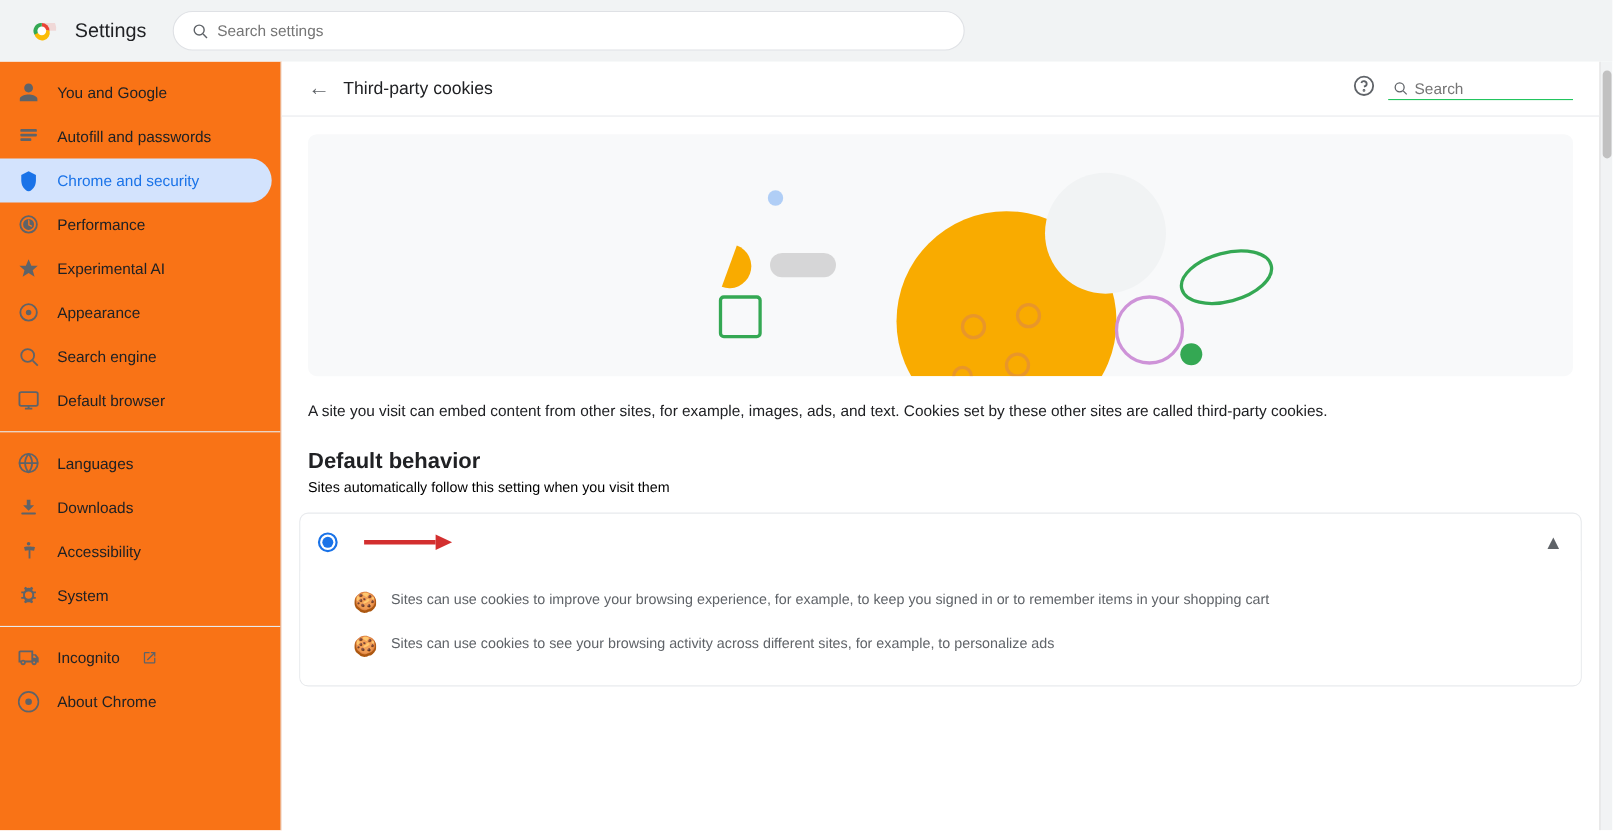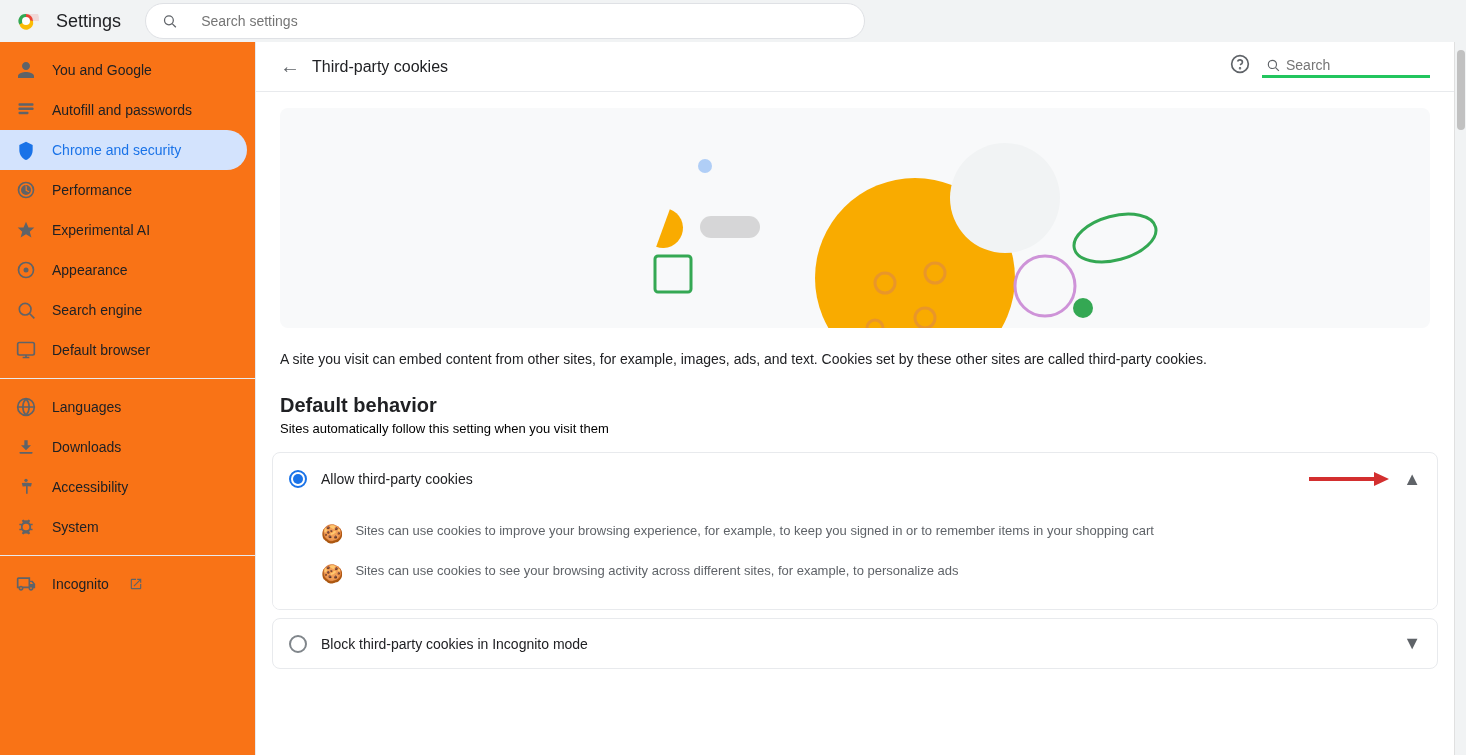--- a/index.html
+++ b/index.html
@@ -1,26 +1,26 @@
 <!DOCTYPE html>
 <html><head>
   <meta charset="utf-8">
   <style>
     * { box-sizing: border-box; margin: 0; padding: 0; }
     body { font-family: 'Segoe UI', Arial, sans-serif; font-size: 14px; background: #fff; display: flex; flex-direction: column; height: 755px; overflow: hidden; }
 
     
     .topbar {
-      display: flex; align-items: center; padding: 8px 12px; background: #f1f3f4; height: 42px; gap: 16px;
+      display: flex; align-items: center; padding: 8px 24px; background: #f1f3f4; height: 56px; gap: 16px;
     }
     .chrome-logo { width: 28px; height: 28px; flex-shrink: 0; }
     .settings-title { font-size: 18px; font-weight: 400; color: #202124; margin-right: 8px; }
     .search-bar {
       flex: 1; max-width: 720px; display: flex; align-items: center;
-      background: #fff; border-radius: 24px; padding: 6px 16px; gap: 24px;
+      background: #fff; border-radius: 24px; padding: 6px 16px; gap: 8px;
       border: 1px solid #dfe1e5; height: 36px;
     }
     .search-bar input {
       border: none; outline: none; font-size: 14px; color: #202124; width: 100%; background: transparent;
     }
 
     
     .main-layout { display: flex; flex: 1; overflow: hidden; }
 
     
@@ -44,21 +44,21 @@
     
     .page-header {
       display: flex; align-items: center; padding: 12px 24px; border-bottom: 1px solid #e8eaed;
       gap: 12px; position: sticky; top: 0; background: #fff; z-index: 10;
     }
     .back-btn { cursor: pointer; color: #5f6368; font-size: 20px; }
     .page-title { font-size: 16px; font-weight: 500; color: #202124; flex: 1; }
     .header-right { display: flex; align-items: center; gap: 12px; }
     .help-icon { color: #5f6368; font-size: 18px; cursor: pointer; }
     .page-search {
-      display: flex; align-items: center; border-bottom: 3px solid #22c55e; padding: 2px 4px; gap: 6px;
+      display: flex; align-items: center; border-bottom: 1px solid #22c55e; padding: 2px 4px; gap: 6px;
     }
     .page-search input { border: none; outline: none; font-size: 14px; width: 140px; color: #202124; }
 
     
     .illustration-area {
       background: #f8f9fa; margin: 16px 24px 0; border-radius: 8px;
       height: 220px; position: relative; overflow: hidden;
       display: flex; align-items: center; justify-content: center;
     }
 
@@ -239,20 +239,29 @@
     <div class="sidebar-item">
       <span class="sidebar-icon">
         <svg width="20" height="20" viewBox="0 0 24 24" fill="#5f6368">
             <path d="M20 8h-3V4H3c-1.1 0-2 .9-2 2v11h2c0 1.66 1.34 3 3 3s3-1.34 3-3h6c0 1.66 1.34 3 3 3s3-1.34 3-3h2v-5l-3-4zm-1.5 1.5l1.96 2.5H17V9.5h1.5zM6 18c-.55 0-1-.45-1-1s.45-1 1-1 1 .45 1 1-.45 1-1 1zm2.22-3c-.55-.61-1.33-1-2.22-1s-1.67.39-2.22 1H3V6h12v9H8.22zM18 18c-.55 0-1-.45-1-1s.45-1 1-1 1 .45 1 1-.45 1-1 1z"></path>
           </svg>
       </span>
       <span>Incognito</span>
       <svg width="14" height="14" viewBox="0 0 24 24" fill="#5f6368" style="margin-left:4px">
           <path d="M19 19H5V5h7V3H5a2 2 0 0 0-2 2v14a2 2 0 0 0 2 2h14a2 2 0 0 0 2-2v-7h-2v7zM14 3v2h3.59l-9.83 9.83 1.41 1.41L19 6.41V10h2V3h-7z"></path>
         </svg>
+    </div>
+    <div class="sidebar-item">
+      <span class="sidebar-icon">
+        <svg width="20" height="20" viewBox="0 0 20 20">
+          <circle cx="10" cy="10" r="9" fill="none" stroke="#5f6368" stroke-width="1.5"></circle>
+          <circle cx="10" cy="10" r="3" fill="#5f6368"></circle>
+        </svg>
+      </span>
+      <span>About Chrome</span>
     </div>
   </nav>
 
   <div class="content-area">
 
     <div class="page-header">
       <span class="back-btn">←</span>
       <span class="page-title">Third-party cookies</span>
       <div class="header-right">
         <span class="help-icon">
@@ -305,47 +314,39 @@
     </div>
 
     <p class="description-text">A site you visit can embed content from other sites, for example, images, ads, and text. Cookies set by these other sites are called third-party cookies.</p>
 
     <div class="section-heading">Default behavior</div>
     <div class="section-subheading">Sites automatically follow this setting when you visit them</div>
 
     <div class="radio-option">
       <div class="radio-header">
         <div class="radio-circle selected"></div>
-        <span class="radio-label">Allow third-party cookies</span>
 
         <svg width="90" height="24" viewBox="0 0 90 24">
           <line x1="10" y1="12" x2="75" y2="12" stroke="#d32f2f" stroke-width="4"></line>
           <polygon points="75,5 90,12 75,19" fill="#d32f2f"></polygon>
         </svg>
         <span class="chevron">▲</span>
       </div>
       <div class="radio-expanded">
         <div class="bullet-item">
           <span class="cookie-icon">🍪</span>
           <span class="bullet-text">Sites can use cookies to improve your browsing experience, for example, to keep you signed in or to remember items in your shopping cart</span>
         </div>
         <div class="bullet-item">
           <span class="cookie-icon">🍪</span>
           <span class="bullet-text">Sites can use cookies to see your browsing activity across different sites, for example, to personalize ads</span>
         </div>
       </div>
     </div>
 
-    <div class="radio-option" style="margin-top:8px;">
-      <div class="radio-header">
-        <div class="radio-circle empty"></div>
-        <span class="radio-label">Block third-party cookies in Incognito mode</span>
-        <span class="chevron">▼</span>
-      </div>
-    </div>
 
     <div style="height: 40px;"></div>
   </div>
 
   <div style="width:12px; background:#f1f3f4; border-left:1px solid #e0e0e0; display:flex; flex-direction:column; align-items:center;">
     <div style="width:8px; height:80px; background:#c1c1c1; border-radius:4px; margin-top:8px;"></div>
   </div>
 </div>
 
 </body></html>

